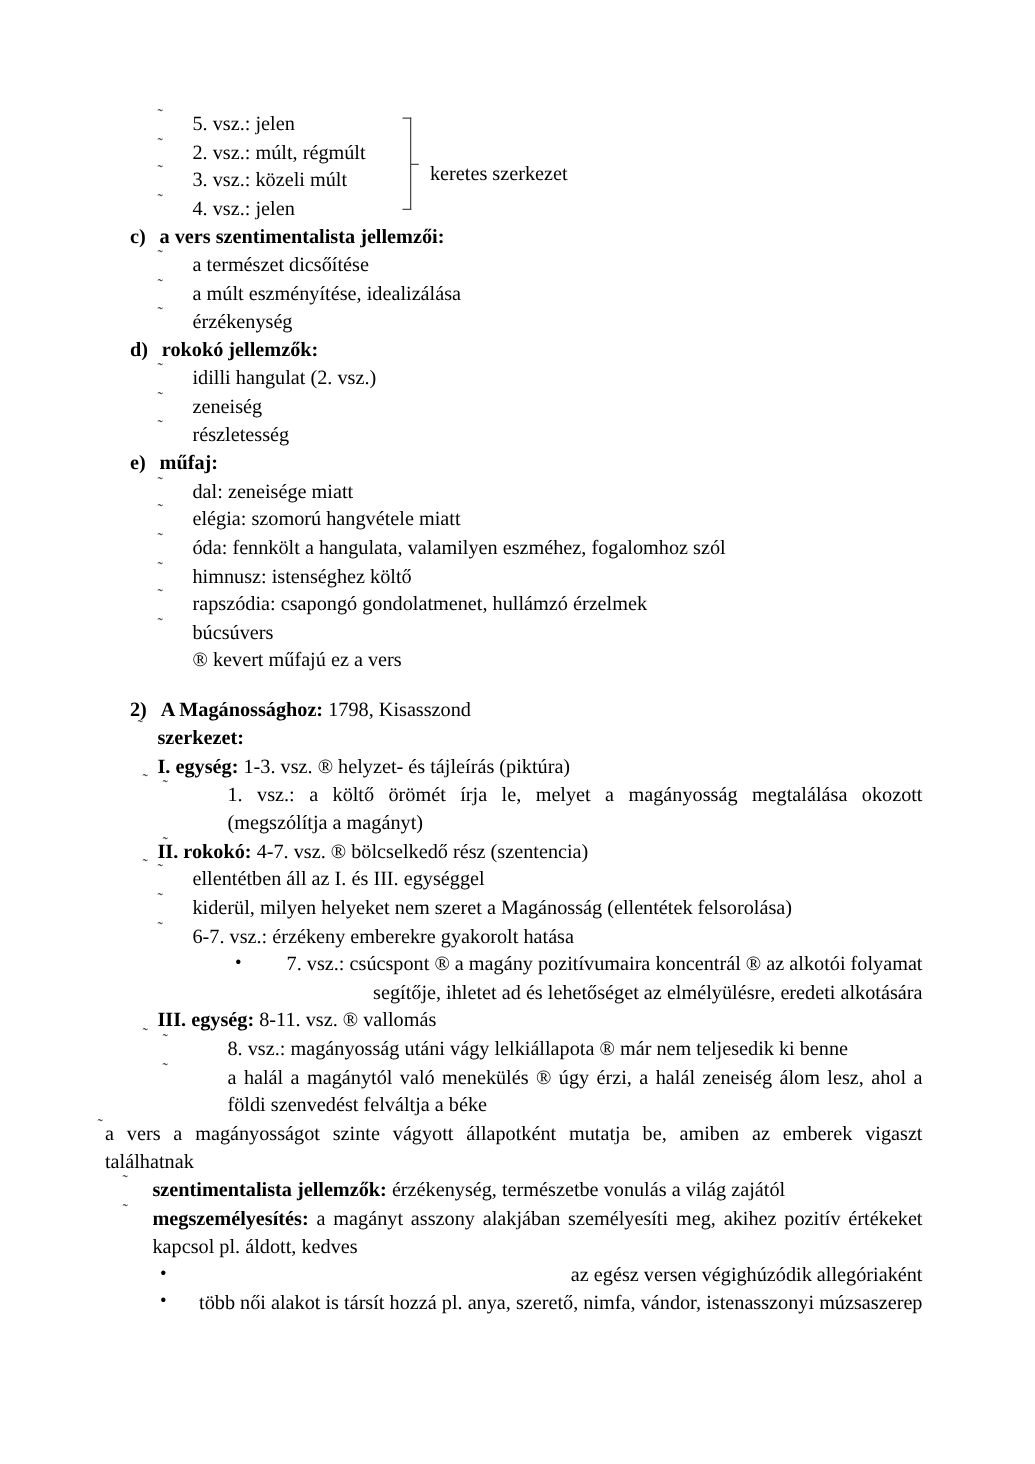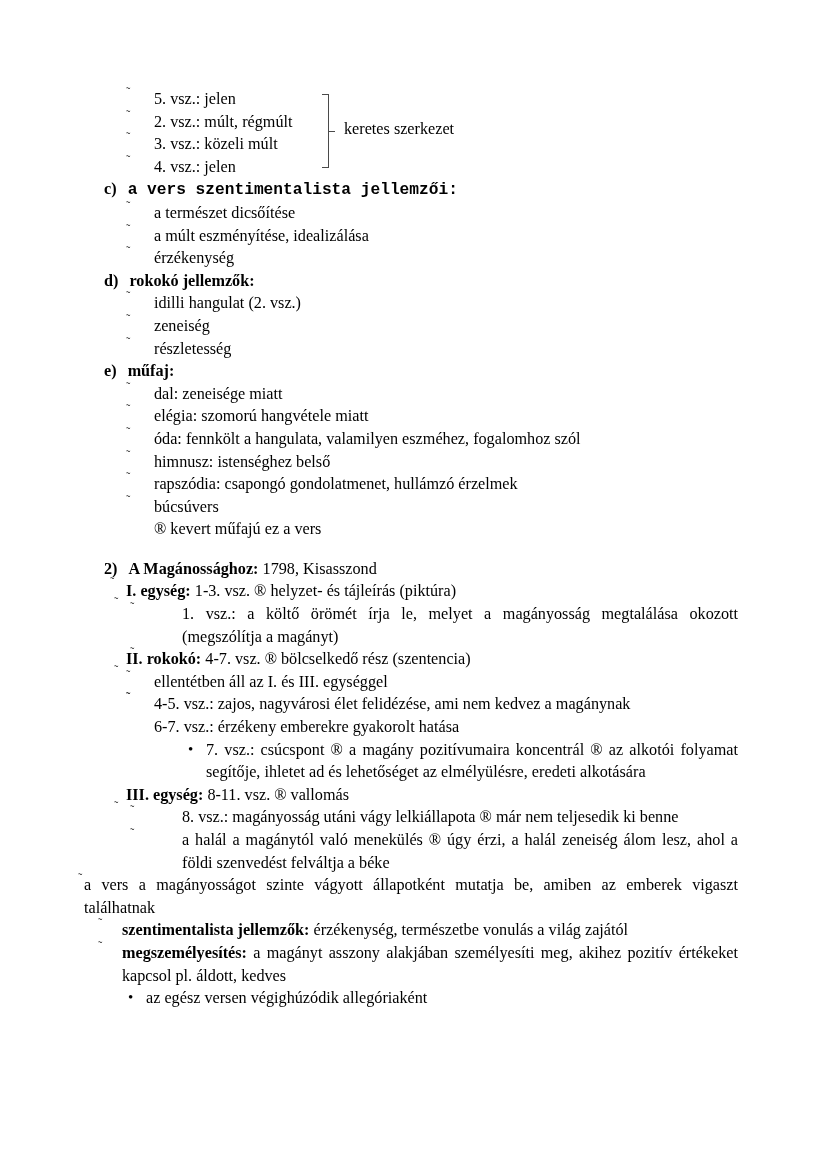--- a/index.html
+++ b/index.html
@@ -51,20 +51,21 @@
 
   .just {
     text-align: justify;
     text-justify: inter-word;
   }
 
   
   .bullet {
     position: relative;
     padding-left: 24px;
+    text-align: right;
   }
   .bullet::before {
     content: "\2022";
     position: absolute;
     left: 6px;
     top: -1px;
     font-size: 15px;
   }
 
   
@@ -99,21 +100,21 @@
     position: absolute;
     left: 6px;
     top: 50%;
     width: 7px;
     height: 1.4px;
     background: #4a4a4a;
   }
   .brace-label {
     position: absolute;
     left: 240px;
-    top: 30px;
+    top: 40px;
     white-space: nowrap;
   }
   .gap-md { height: 17px; }
 </style>
 </head>
 <body>
 
 <div class="page">
   <div class="content">
 
@@ -141,21 +142,21 @@
         <div class="stem"></div>
         <div class="mid"></div>
         <div class="cap-b"></div>
       </div>
 
       <div class="brace-label">keretes szerkezet</div>
     </div>
 
     <div class="row i-a">
       <span class="bold">c)</span>
-      <span class="bold" style="margin-left:7px;font-family:Liberation Mono, monospace;">a vers szentimentalista jellemzői:</span>
+      <span class="bold" style="margin-left:7px;">a vers szentimentalista jellemzői:</span>
     </div>
     <div class="row i-c">
       <span class="dash" style="left:-28px; top:-3px;">˜</span>
       <span>a természet dicsőítése</span>
     </div>
     <div class="row i-c">
       <span class="dash" style="left:-28px; top:-3px;">˜</span>
       <span>a múlt eszményítése, idealizálása</span>
     </div>
     <div class="row i-c">
@@ -191,21 +192,21 @@
     <div class="row i-c">
       <span class="dash" style="left:-28px; top:-3px;">˜</span>
       <span>elégia: szomorú hangvétele miatt</span>
     </div>
     <div class="row i-c">
       <span class="dash" style="left:-28px; top:-3px;">˜</span>
       <span>óda: fennkölt a hangulata, valamilyen eszméhez, fogalomhoz szól</span>
     </div>
     <div class="row i-c">
       <span class="dash" style="left:-28px; top:-3px;">˜</span>
-      <span>himnusz: istenséghez belső</span>
+      <span>himnusz: istenséghez költő</span>
     </div>
     <div class="row i-c">
       <span class="dash" style="left:-28px; top:-3px;">˜</span>
       <span>rapszódia: csapongó gondolatmenet, hullámzó érzelmek</span>
     </div>
     <div class="row i-c">
       <span class="dash" style="left:-28px; top:-3px;">˜</span>
       <span>búcsúvers</span>
     </div>
     <div class="row i-c">
@@ -213,20 +214,23 @@
     </div>
 
     <div class="gap-md"></div>
 
     <div class="row i-a">
       <span class="dash" style="left:6px; top:17px;">˜</span>
       <span class="bold">2)</span>
       <span class="bold" style="margin-left:7px;">A Magánossághoz:</span><span> 1798, Kisasszond</span>
     </div>
 
+    <div class="row i-b">
+      <span class="bold">szerkezet:</span>
+    </div>
 
     <div class="row i-b">
       <span class="dash" style="left:-12px; top:15px;">˜</span>
       <span class="bold">I. egység:</span><span> 1-3. vsz. ® helyzet- és tájleírás (piktúra)</span>
     </div>
     <div class="row i-d just">
       <span class="dash" style="left:-52px; top:-3px;">˜</span>
       <span>1. vsz.: a költő örömét írja le, melyet a magányosság megtalálása okozott (megszólítja a magányt)</span>
     </div>
     <div class="row i-d">
@@ -236,24 +240,24 @@
     <div class="row i-b">
       <span class="dash" style="left:-12px; top:15px;">˜</span>
       <span class="bold">II. rokokó:</span><span> 4-7. vsz. ® bölcselkedő rész (szentencia)</span>
     </div>
     <div class="row i-c">
       <span class="dash" style="left:-28px; top:-3px;">˜</span>
       <span>ellentétben áll az I. és III. egységgel</span>
     </div>
     <div class="row i-c">
       <span class="dash" style="left:-28px; top:-3px;">˜</span>
-    </div>
-    <div class="row i-c">
-      <span class="dash" style="left:-28px; top:-3px;">˜</span>
-      <span>4-5. vsz.: zajos, nagyvárosi élet felidézése, ami nem kedvez a magánynak</span>
+      <span>kiderül, milyen helyeket nem szeret a Magánosság (ellentétek felsorolása)</span>
+    </div>
+    <div class="row i-c">
+      <span class="dash" style="left:-28px; top:-3px;">˜</span>
     </div>
     <div class="row i-c">
       <span>6-7. vsz.: érzékeny emberekre gyakorolt hatása</span>
     </div>
     <div class="row i-d bullet just">
       <span>7. vsz.: csúcspont ® a magány pozitívumaira koncentrál ® az alkotói folyamat segítője, ihletet ad és lehetőséget az elmélyülésre, eredeti alkotására</span>
     </div>
 
     <div class="row i-b">
       <span class="dash" style="left:-12px; top:15px;">˜</span>
@@ -280,15 +284,18 @@
       <span class="bold">szentimentalista jellemzők:</span><span> érzékenység, természetbe vonulás a világ zajától</span>
     </div>
     <div class="row i-b just" style="margin-left:18px;">
       <span class="dash" style="left:-24px; top:-3px;">˜</span>
       <span class="bold">megszemélyesítés:</span><span> a magányt asszony alakjában személyesíti meg, akihez pozitív értékeket kapcsol pl. áldott, kedves</span>
     </div>
 
     <div class="row i-b bullet" style="margin-left:18px;">
       <span>az egész versen végighúzódik allegóriaként</span>
     </div>
+    <div class="row i-b bullet just" style="margin-left:18px;">
+      <span>több női alakot is társít hozzá pl. anya, szerető, nimfa, vándor, istenasszonyi múzsaszerep</span>
+    </div>
 
   </div>
 </div>
 
 </body></html>

